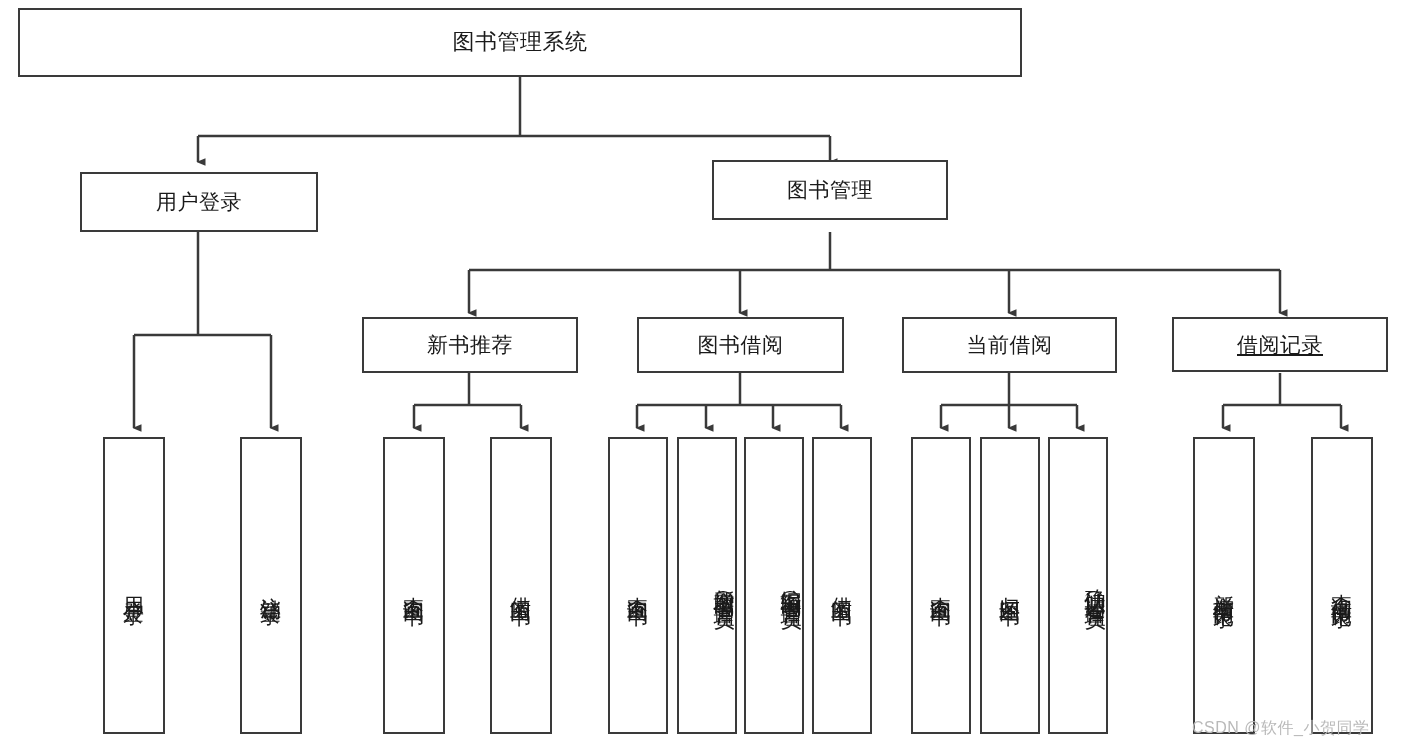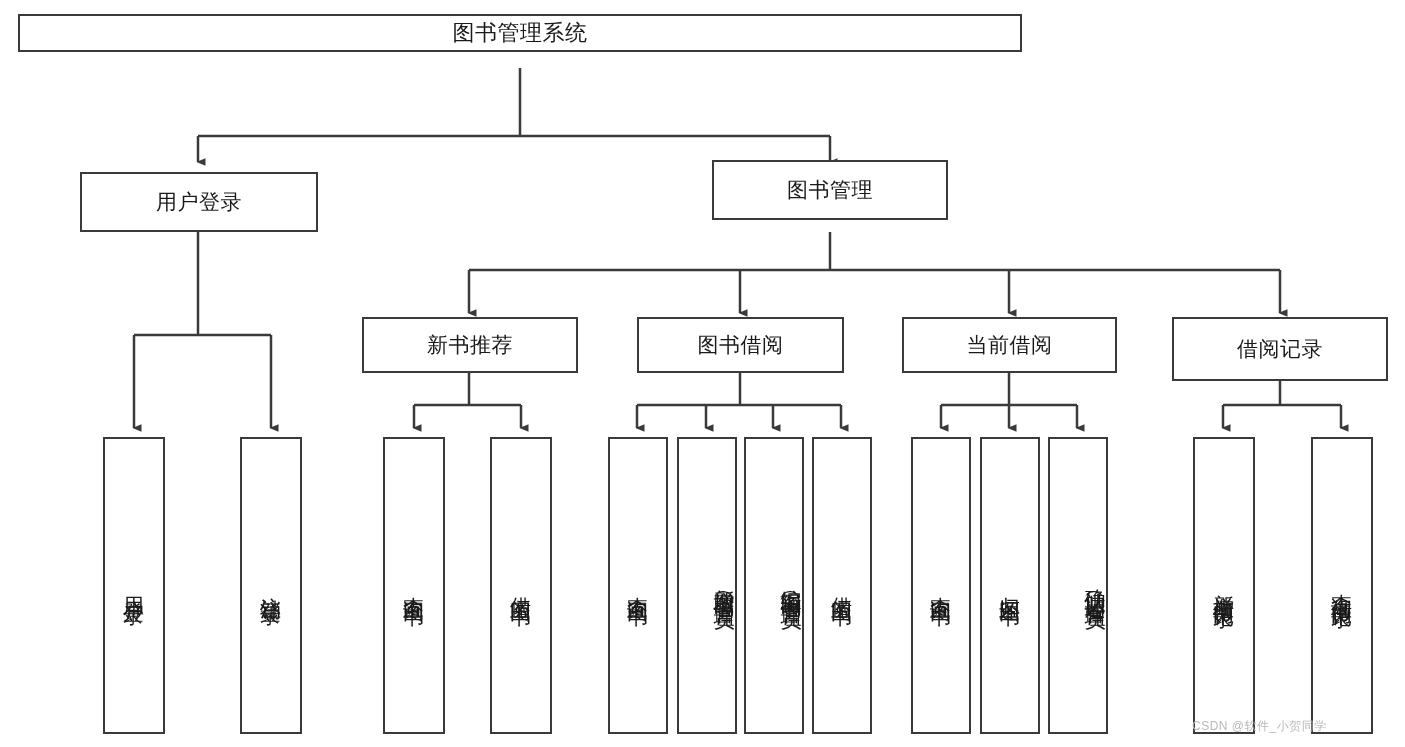--- a/index.html
+++ b/index.html
@@ -58,21 +58,21 @@
     justify-content: center;
   }
   .node.v .vtext {
     writing-mode: vertical-rl;
     text-orientation: upright;
     white-space: nowrap;
   }
   .watermark {
     position: absolute;
     color: #b9b9b9;
-    font-size: 12px;
+    font-size: 16px;
     letter-spacing: 0.5px;
     white-space: nowrap;
     user-select: none;
   }
 </style>
 </head>
 <body>
 
 <div id="canvas">
 
@@ -119,41 +119,41 @@
       <path d="M 1009 405 L 1009 428" marker-end="url(#arrow)"></path>
       <path d="M 1077 405 L 1077 428" marker-end="url(#arrow)"></path>
 
       <path d="M 1280 373 L 1280 405"></path>
       <path d="M 1223 405 L 1341 405"></path>
       <path d="M 1223 405 L 1223 428" marker-end="url(#arrow)"></path>
       <path d="M 1341 405 L 1341 428" marker-end="url(#arrow)"></path>
     </g>
   </svg>
 
-  <div class="node h root" style="left:18px; top:14px; width:1004px; height:38px;">
+  <div class="node h root" style="left:18px; top:8px; width:1004px; height:69px;">
     <span>图书管理系统</span>
   </div>
 
   <div class="node h" style="left:80px; top:172px; width:238px; height:60px;">
     <span>用户登录</span>
   </div>
   <div class="node h" style="left:712px; top:160px; width:236px; height:60px;">
     <span>图书管理</span>
   </div>
 
   <div class="node h" style="left:637px; top:317px; width:207px; height:56px;">
     <span>图书借阅</span>
   </div>
   <div class="node h" style="left:362px; top:317px; width:216px; height:56px;">
     <span>新书推荐</span>
   </div>
   <div class="node h" style="left:902px; top:317px; width:215px; height:56px;">
     <span>当前借阅</span>
   </div>
-  <div class="node h" style="left:1172px; top:317px; width:216px; height:64px;">
+  <div class="node h" style="left:1172px; top:317px; width:216px; height:55px;text-decoration:underline;">
     <span>借阅记录</span>
   </div>
 
   <div class="node v" style="left:103px; top:437px; width:62px; height:297px;">
     <span class="vtext">用户登录</span>
   </div>
   <div class="node v" style="left:240px; top:437px; width:62px; height:297px;">
     <span class="vtext">注销登录</span>
   </div>
 

